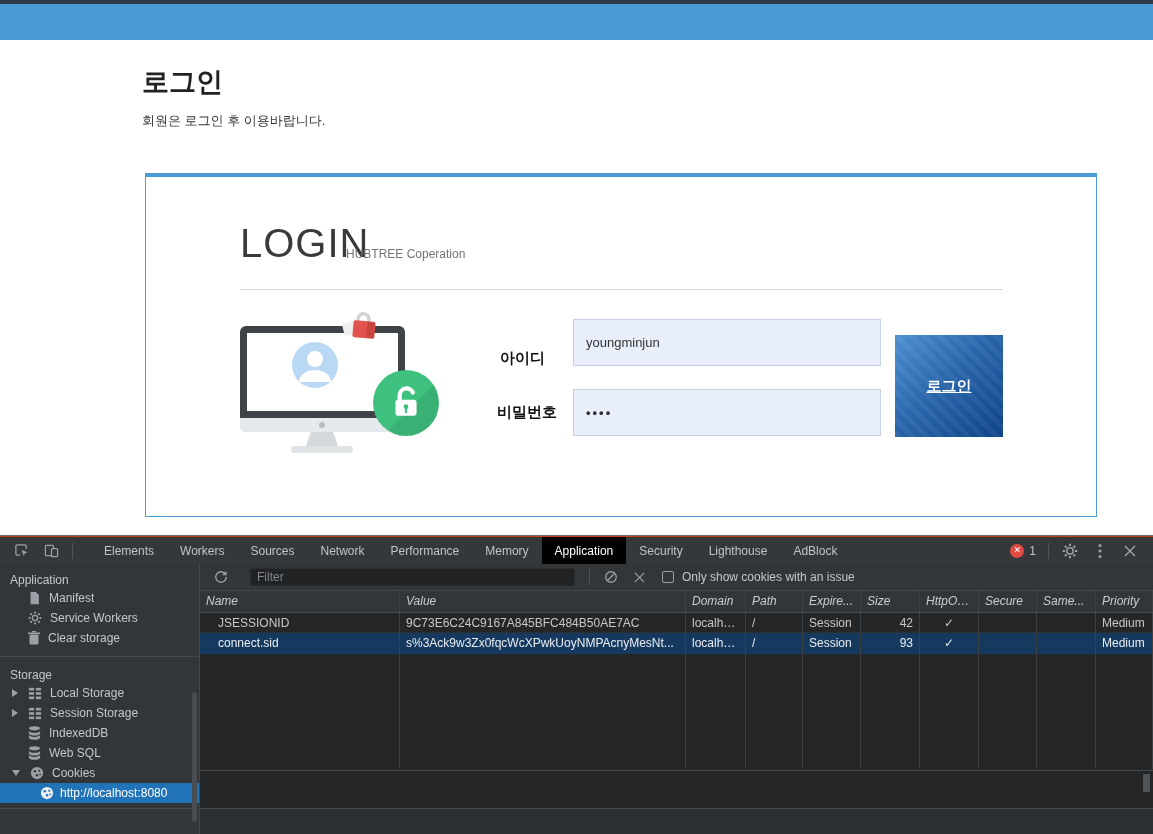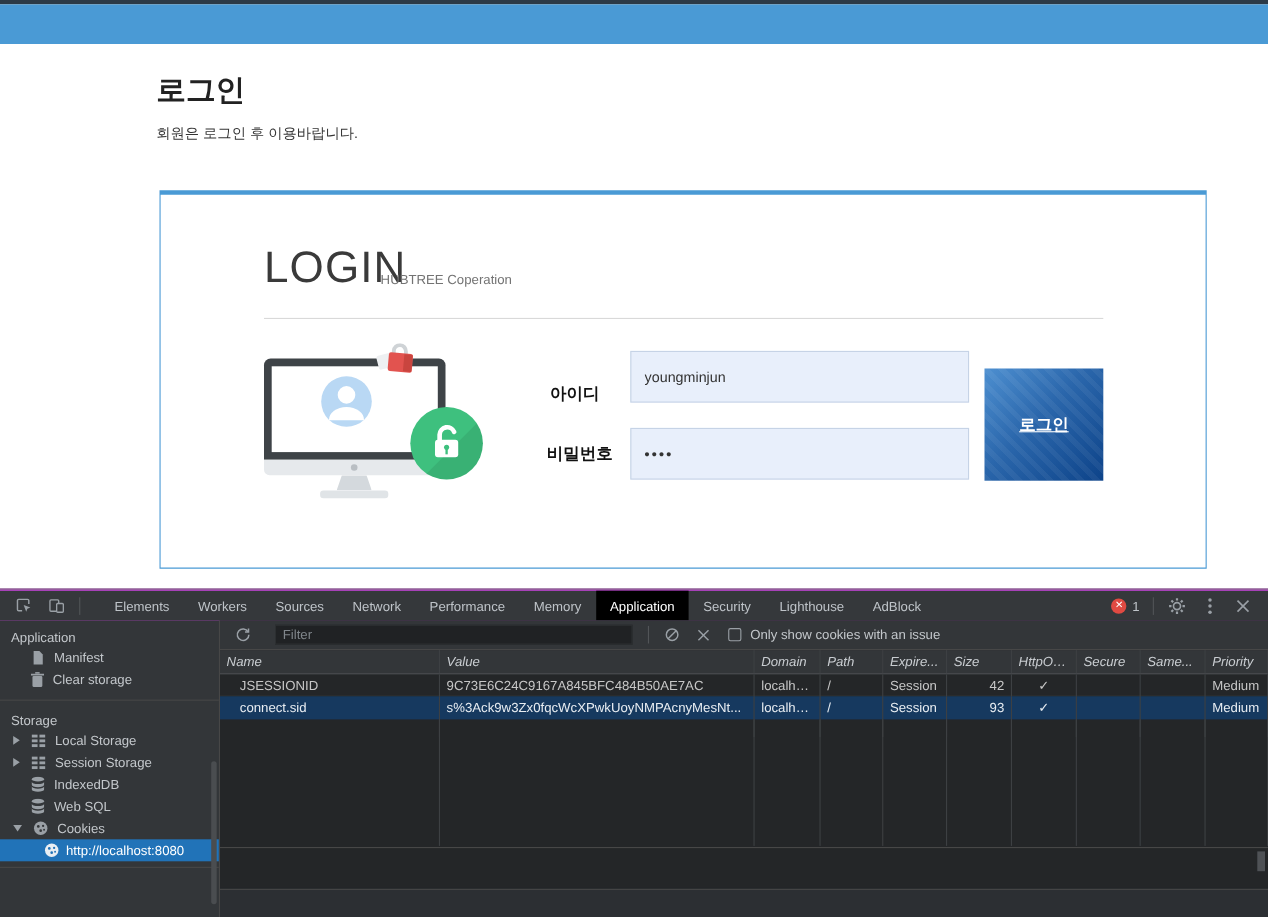--- a/index.html
+++ b/index.html
@@ -46,21 +46,21 @@
   .inp-pw { top:212px; letter-spacing:2px; font-weight:bold; }
   .login-btn { position:absolute; left:749px; top:158px; width:108px; height:102px; border:none; cursor:pointer;
                background:linear-gradient(135deg,#4d8fd0 0%,#2a66ab 45%,#0d4389 100%);
                background-blend-mode:overlay;
                color:#fff; font-size:15px; font-weight:bold; text-decoration:underline;
                font-family:"Liberation Sans","DejaVu Sans",sans-serif; }
   .login-btn::before { content:""; position:absolute; inset:0;
                background-image:repeating-linear-gradient(45deg,rgba(255,255,255,.05) 0 5px,transparent 5px 10px); }
 
   
-  .devtools { position:absolute; left:0; top:535px; width:1153px; height:299px; background:#d946ef;
+  .devtools { position:absolute; left:0; top:535px; width:1153px; height:299px; background:#c2410c;
               color:#bfc4c9; font-size:12px; border-top:1px solid #6b6b6b; }
   .dt-tabbar { position:absolute; left:0; top:1px; width:1153px; height:27px; background:#35383b;
                display:flex; align-items:center; }
   .dt-lefticons { display:flex; align-items:center; gap:12px; padding:0 12px; }
   .dt-sep-v { width:1px; height:16px; background:#525558; }
   .dt-tabs { display:flex; height:27px; margin-left:6px; }
   .dt-tab { padding:0 13px; display:flex; align-items:center; color:#bfc4c9; cursor:pointer; }
   .dt-tab.active { background:#000; color:#fff; }
   .dt-right { margin-left:auto; display:flex; align-items:center; gap:12px; padding-right:14px; }
   .err-badge { display:flex; align-items:center; gap:5px; }
@@ -239,20 +239,36 @@
 
     <div class="dt-panel">
 
       <div class="dt-sidebar">
         <div class="sb-section-title" style="margin-top:8px">Application</div>
         <div class="sb-item">
           <svg width="13" height="14" viewBox="0 0 14 16">
               <path d="M2.5 1 h6 l3.5 3.5 V15 h-9.5 z" fill="#9aa0a6"></path>
             </svg>
           <span>Manifest</span>
+        </div>
+        <div class="sb-item">
+          <svg width="14" height="14" viewBox="0 0 16 16" stroke="#9aa0a6" fill="none">
+            <circle cx="8" cy="8" r="3" stroke-width="1.6"></circle>
+            <g stroke-width="2.2">
+              <line x1="8" y1="0.8" x2="8" y2="2.8"></line>
+                <line x1="8" y1="13.2" x2="8" y2="15.2"></line>
+              <line x1="0.8" y1="8" x2="2.8" y2="8"></line>
+                <line x1="13.2" y1="8" x2="15.2" y2="8"></line>
+              <line x1="2.8" y1="2.8" x2="4.3" y2="4.3"></line>
+                <line x1="11.7" y1="11.7" x2="13.2" y2="13.2"></line>
+              <line x1="13.2" y1="2.8" x2="11.7" y2="4.3"></line>
+                <line x1="4.3" y1="11.7" x2="2.8" y2="13.2"></line>
+            </g>
+          </svg>
+          <span>Service Workers</span>
         </div>
         <div class="sb-item">
           <svg width="12" height="14" viewBox="0 0 12 14" fill="#9aa0a6">
             <rect x="1.5" y="3.5" width="9" height="10" rx="1"></rect>
               <rect x="0" y="1.5" width="12" height="1.6"></rect>
               <rect x="4" y="0" width="4" height="1.4"></rect>
           </svg>
           <span>Clear storage</span>
         </div>
         <div class="sb-divider"></div>

